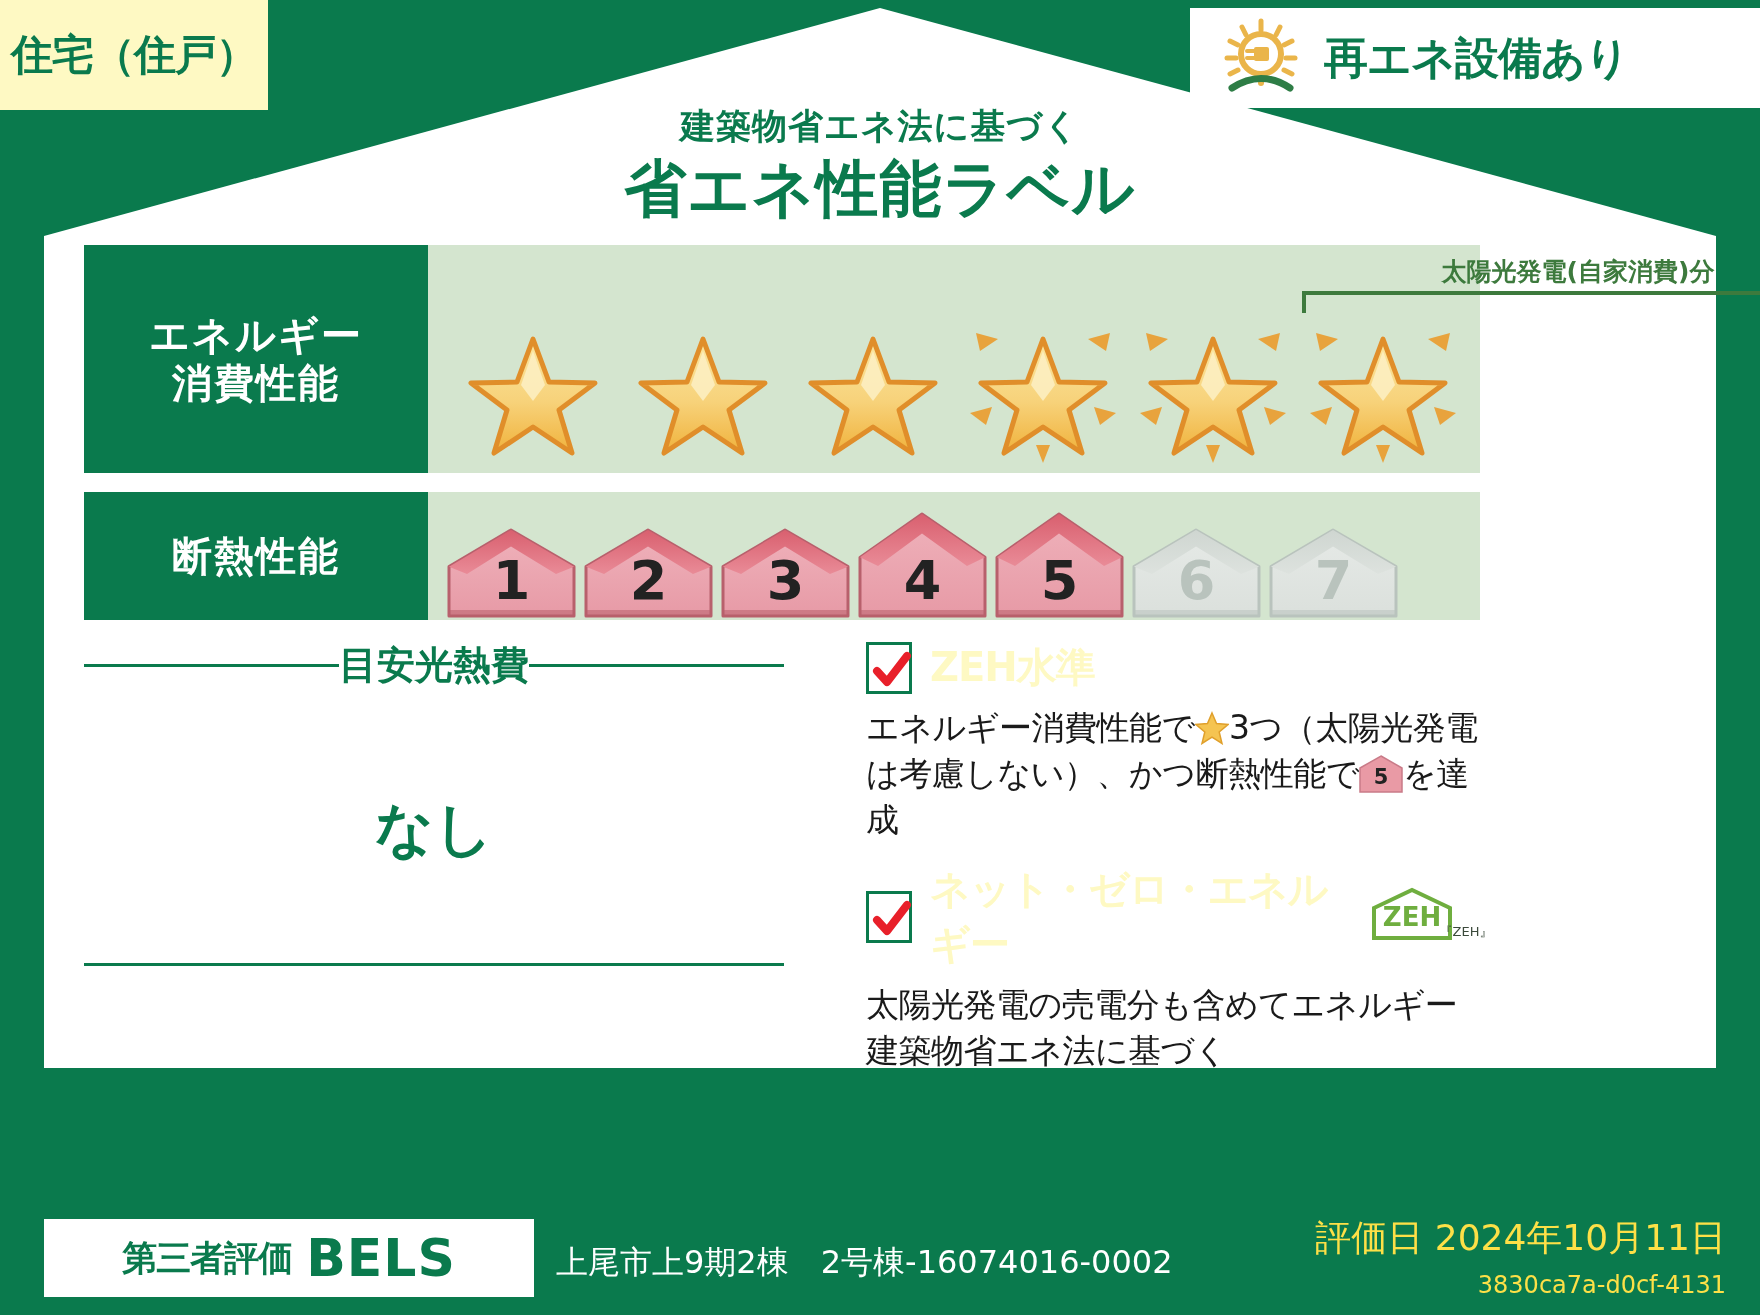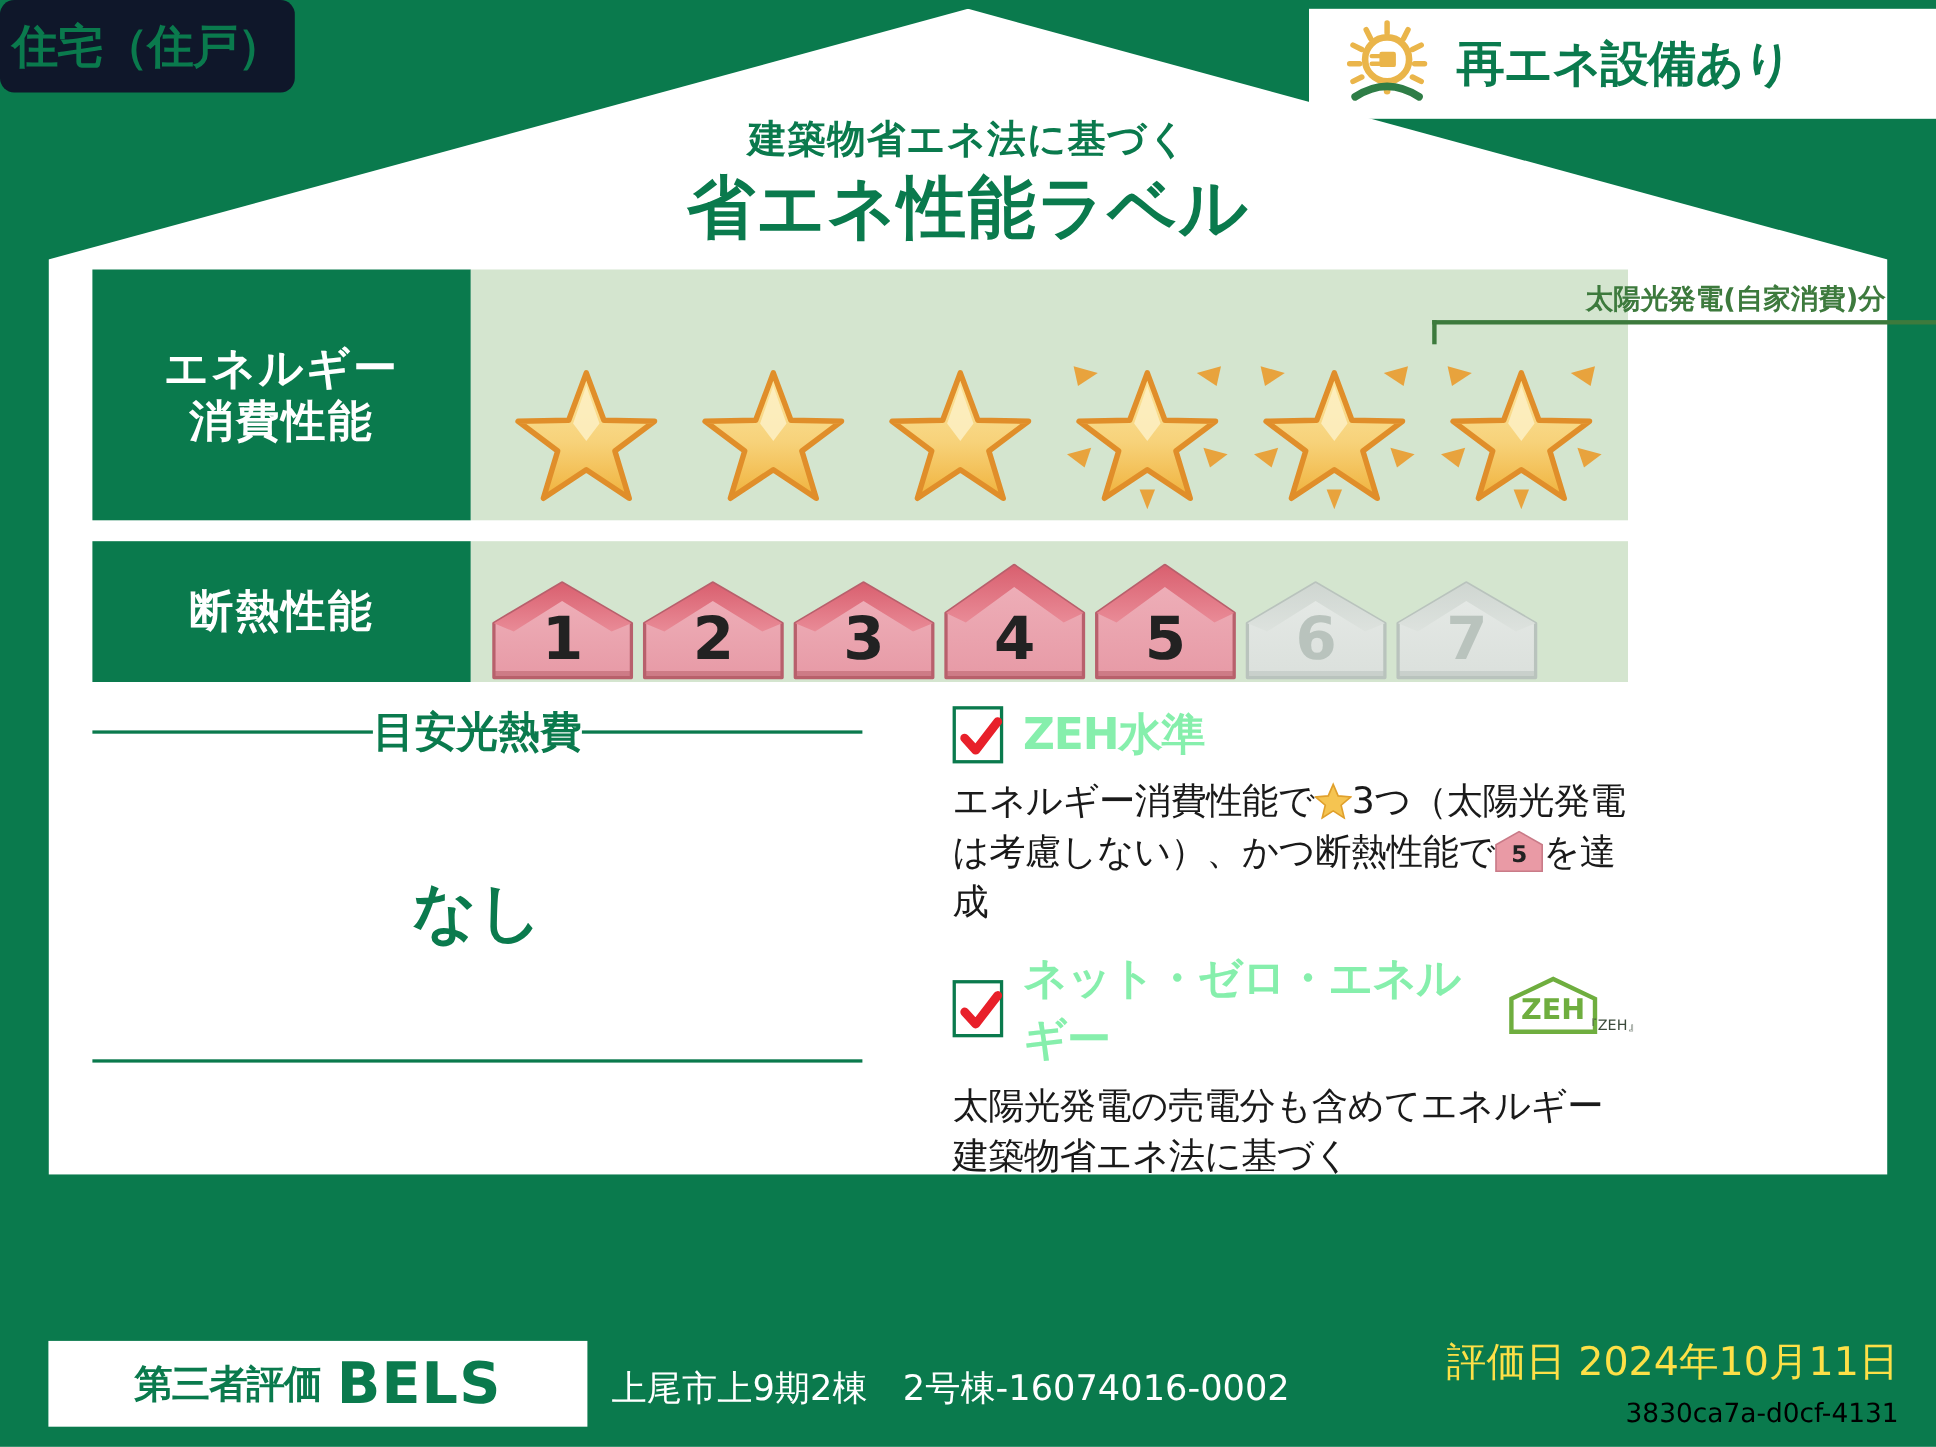--- a/index.html
+++ b/index.html
@@ -20,23 +20,23 @@
     position: absolute;
     left: 44px; top: 8px;
     width: 1672px; height: 1060px;
     background: #ffffff;
     clip-path: polygon(0% 21.5%, 50% 0%, 100% 21.5%, 100% 100%, 0% 100%);
   }
 
   
   .tag-dwelling {
     position: absolute; left: 0px; top: 0px;
-    width: 268px; height: 84px;
-    background: #0f172a;
-    display: flex; align-items: center; justify-content: center; border-radius: 13px;
+    width: 268px; height: 110px;
+    background: #fef9c3;
+    display: flex; align-items: center; justify-content: center;
   }
   .tag-dwelling span {
     color: #0a7a4d; font-weight: bold; font-size: 42px; letter-spacing: -1px;
   }
 
   
   .badge-renew {
     position: absolute; right: 0px; top: 8px;
     width: 570px; height: 100px;
     background: #ffffff;
@@ -131,21 +131,21 @@
   
   .zeh-wrap { position: absolute; left: 866px; top: 640px; width: 620px; }
   .zeh-item { margin-bottom: 6px; }
   .zeh-head { display: flex; align-items: center; gap: 18px; }
   .chkbox {
     width: 46px; height: 52px; border: 3px solid #0a7a4d; background: #fff;
     position: relative; flex: 0 0 auto;
   }
   .chkbox svg { position: absolute; left: 3px; top: 5px; }
   .zeh-title {
-    color: #86efac; font-weight: bold; font-size: 40px; letter-spacing: -1px;
+    color: #fef9c3; font-weight: bold; font-size: 40px; letter-spacing: -1px;
   }
   .zeh-desc {
     margin-top: 10px; font-size: 33px; color: #1a1a1a; line-height: 1.4;
     letter-spacing: -0.5px;
   }
   .inline-star { display: inline-block; vertical-align: -6px; width: 34px; height: 34px; }
   .inline-house {
     display: inline-block; vertical-align: -8px; width: 44px; height: 38px; position: relative;
   }
   .inline-house .n {
@@ -166,21 +166,21 @@
   .bldg-name {
     position: absolute; left: 556px; bottom: 30px;
     color: #ffffff; font-size: 32px; white-space: nowrap;
   }
   .eval-date {
     position: absolute; right: 34px; bottom: 52px;
     color: #fde047; font-size: 36px; font-weight: normal; text-align: right;
   }
   .eval-id {
     position: absolute; right: 34px; bottom: 16px;
-    color: #000000; font-size: 24px; text-align: right;
+    color: #fde047; font-size: 24px; text-align: right;
   }
 </style>
 </head>
 <body>
 
 <div id="root">
 
   <div class="house-white"></div>
 
   <div class="tag-dwelling">

